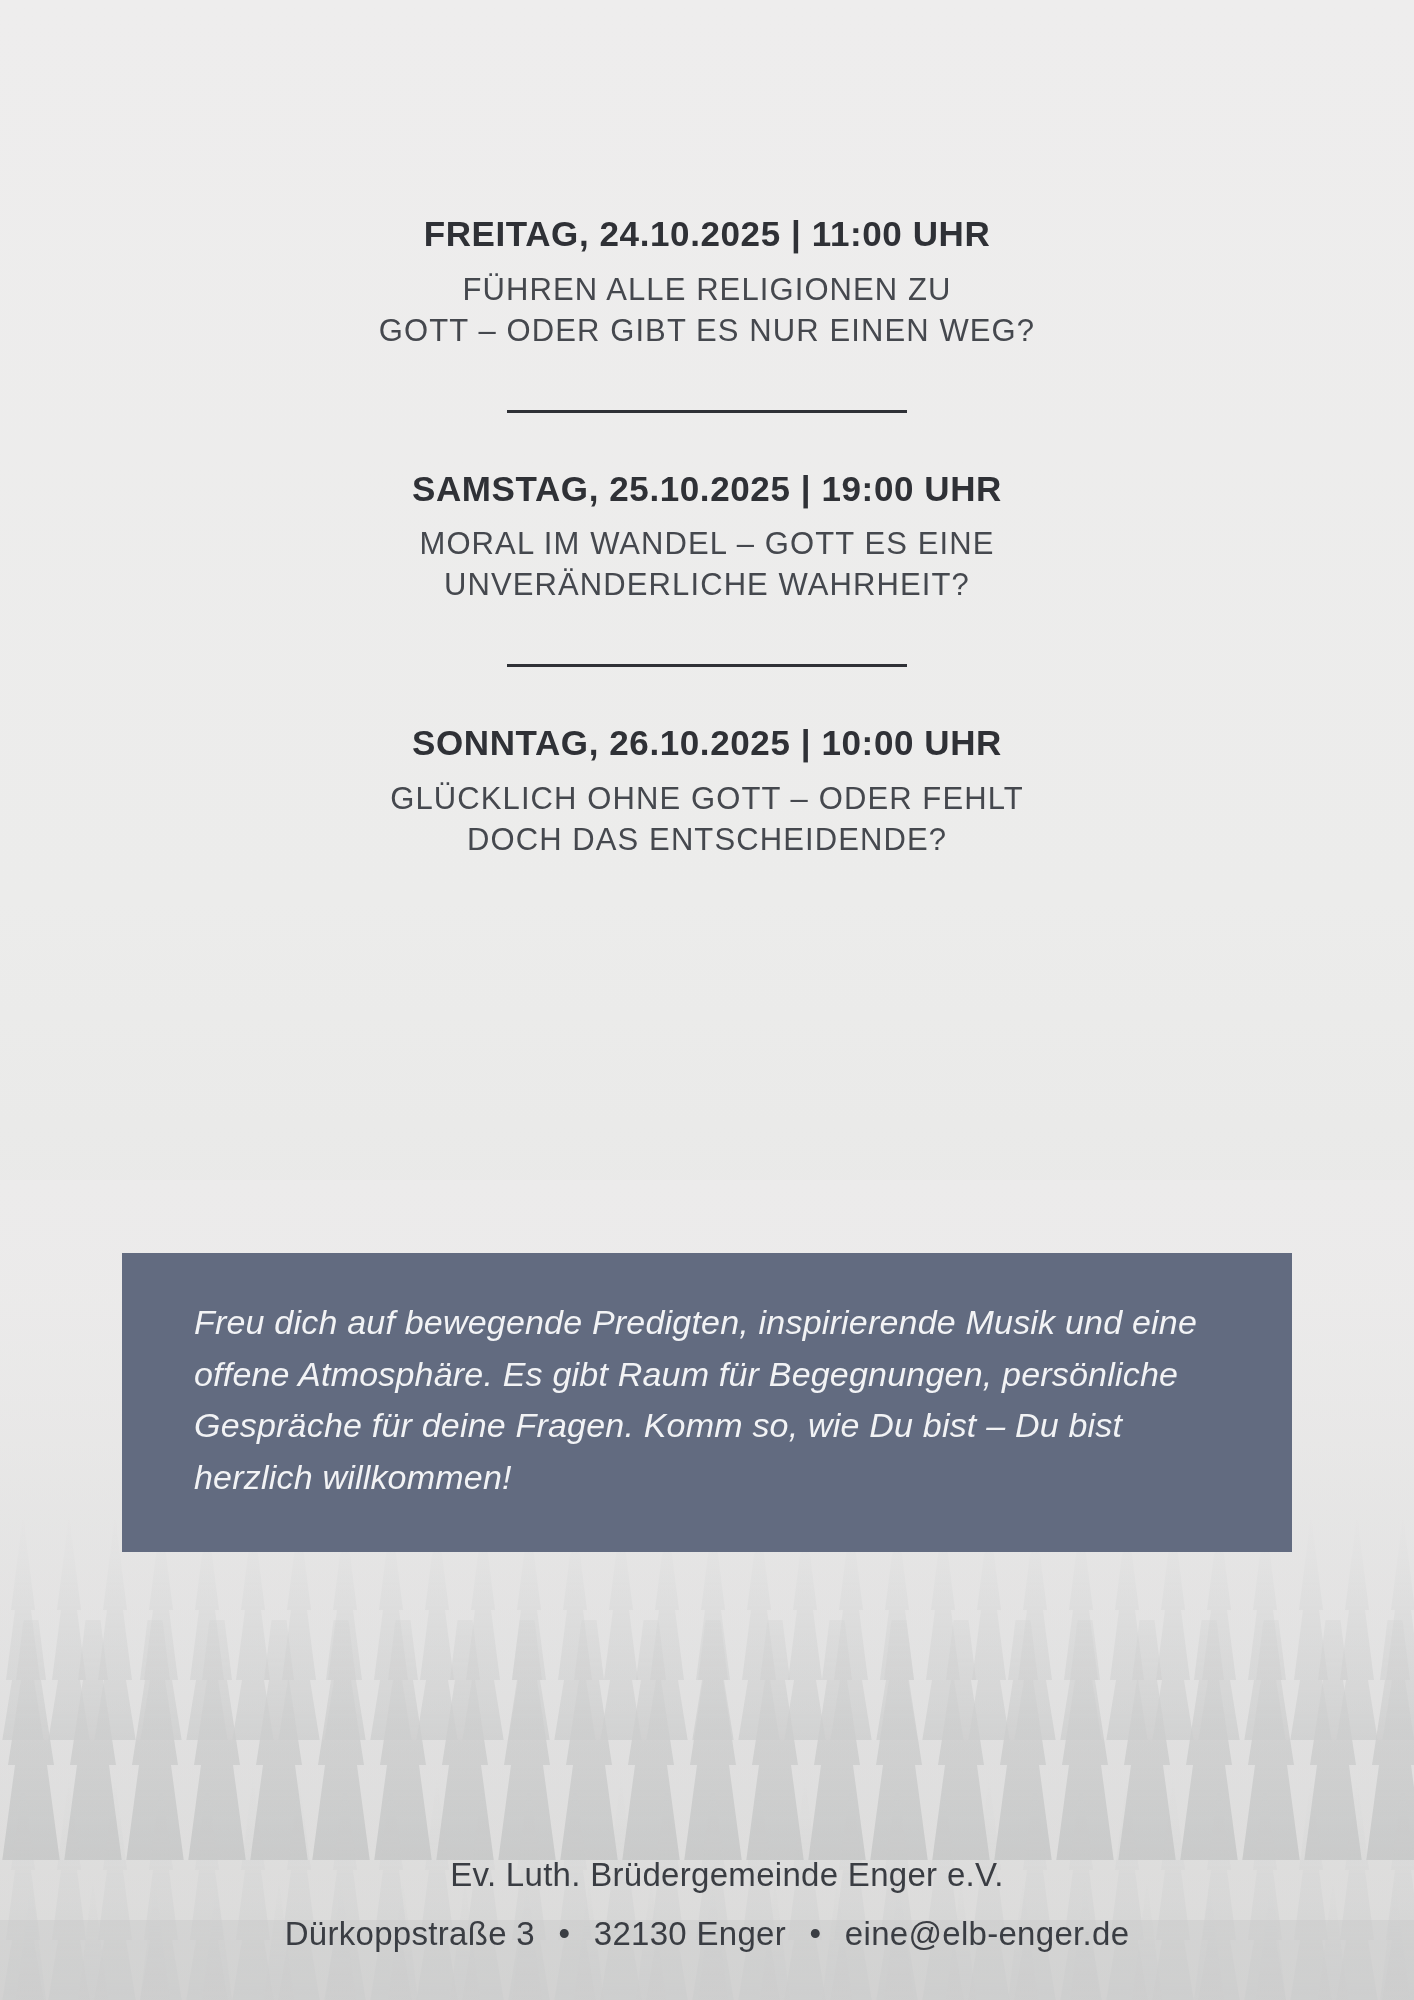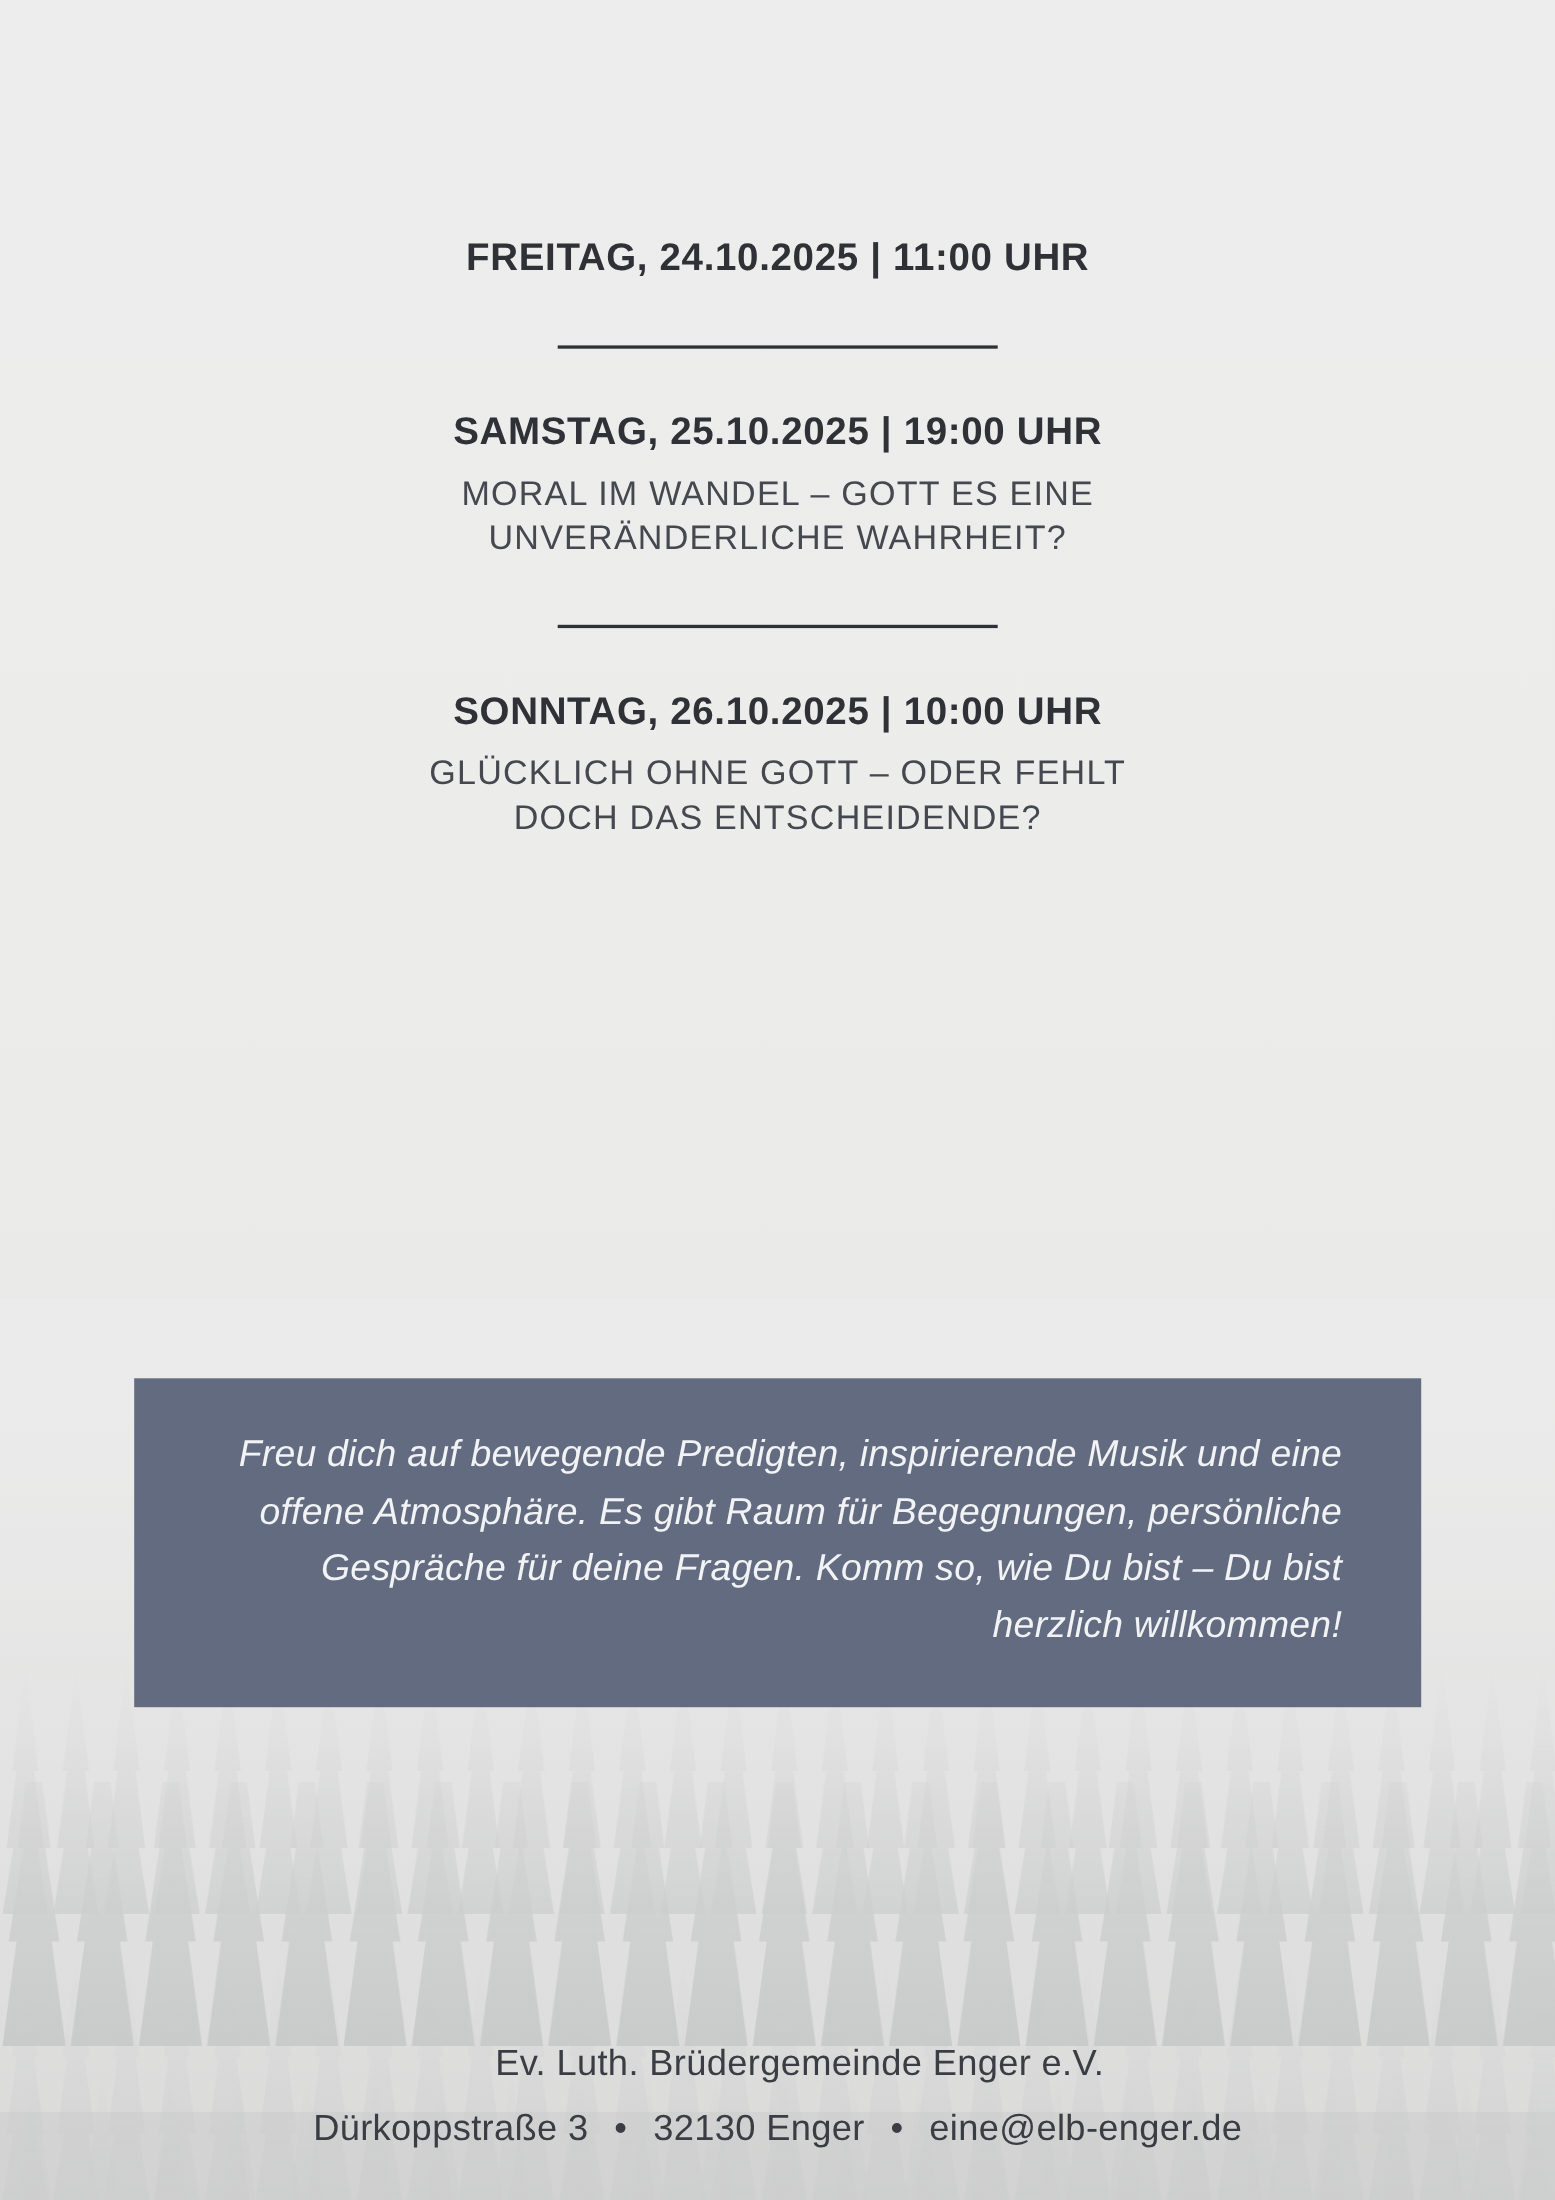--- a/index.html
+++ b/index.html
@@ -103,21 +103,21 @@
     box-sizing: border-box;
     background: #626b80;
     padding: 44px 72px 48px 72px;
   }
   .invite-text {
     margin: 0;
     color: #f2f3f5;
     font-style: italic;
     font-size: 34px;
     line-height: 1.52;
-    text-align: right;
+    text-align: left;
     letter-spacing: 0.2px;
   }
 
   
   .footer {
     position: absolute;
     left: 0;
     right: 0;
     bottom: 46px;
     text-align: center;
@@ -171,20 +171,24 @@
   </svg>
 </div>
 <div class="veil"></div>
 
 <div class="content">
 
   <section class="program">
 
     <div class="event">
       <p class="event-date">FREITAG, 24.10.2025 | 11:00 UHR</p>
+      <p class="event-title">
+        <span class="ln">FÜHREN ALLE RELIGIONEN ZU</span>
+        <span class="ln">GOTT – ODER GIBT ES NUR EINEN WEG?</span>
+      </p>
     </div>
 
     <hr class="divider">
 
     <div class="event">
       <p class="event-date">SAMSTAG, 25.10.2025 | 19:00 UHR</p>
       <p class="event-title">
         <span class="ln">MORAL IM WANDEL – GOTT ES EINE</span>
         <span class="ln">UNVERÄNDERLICHE WAHRHEIT?</span>
       </p>

